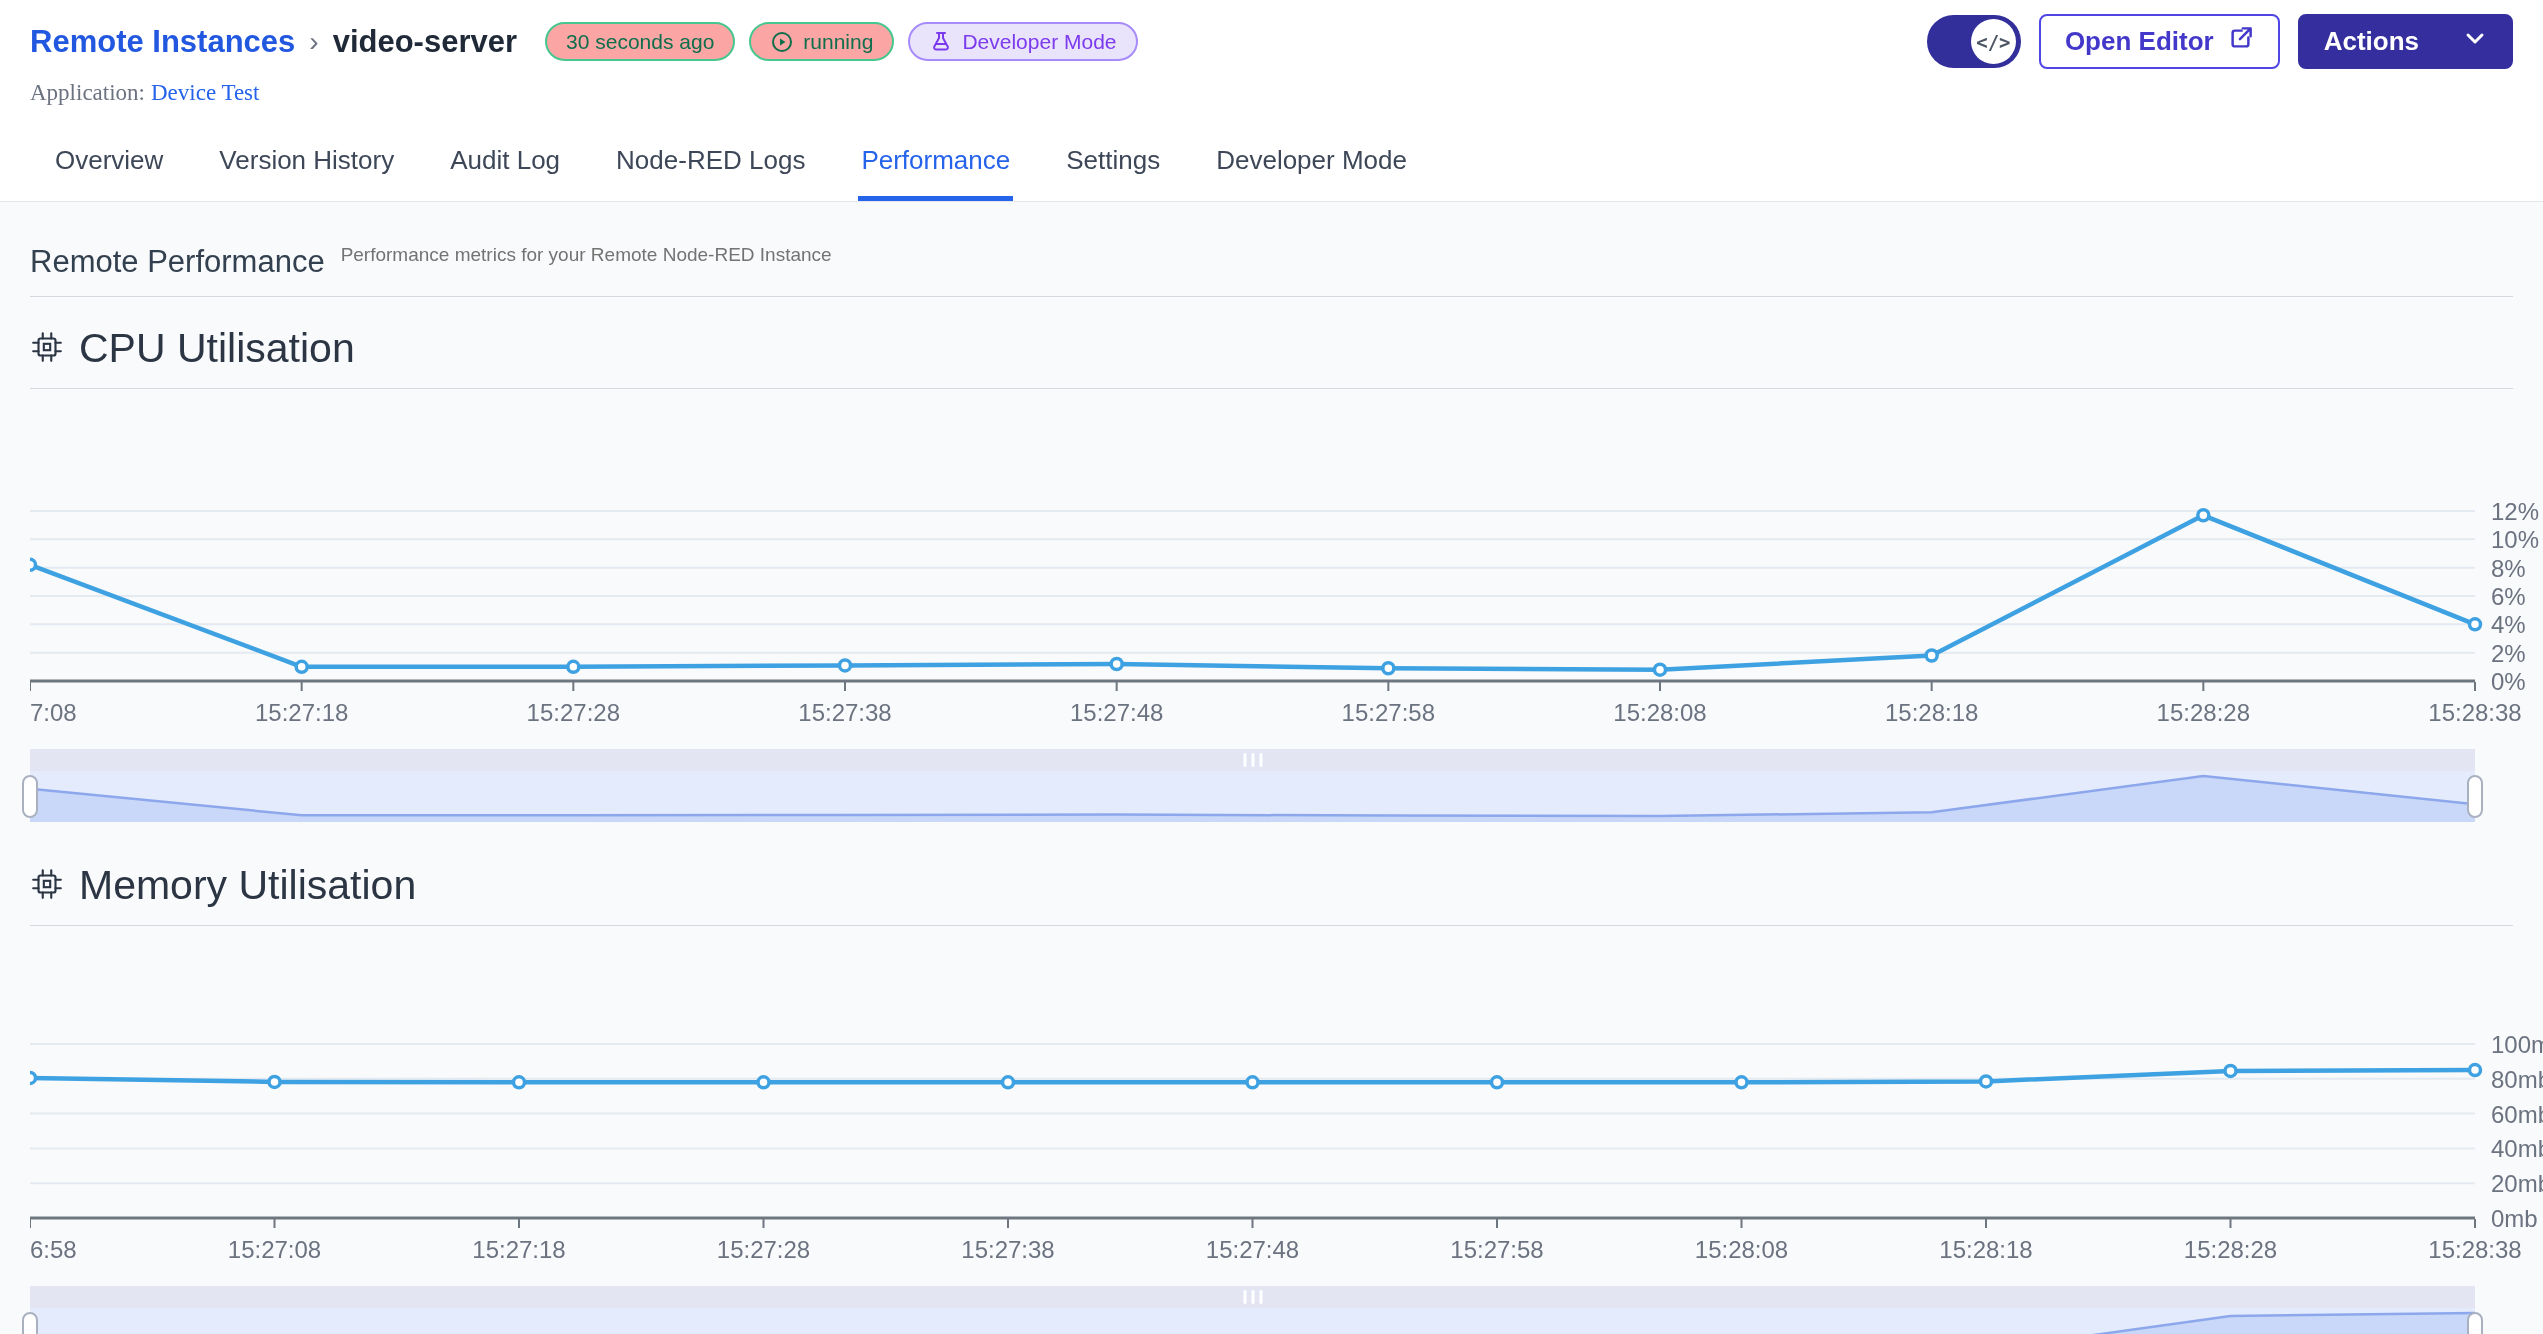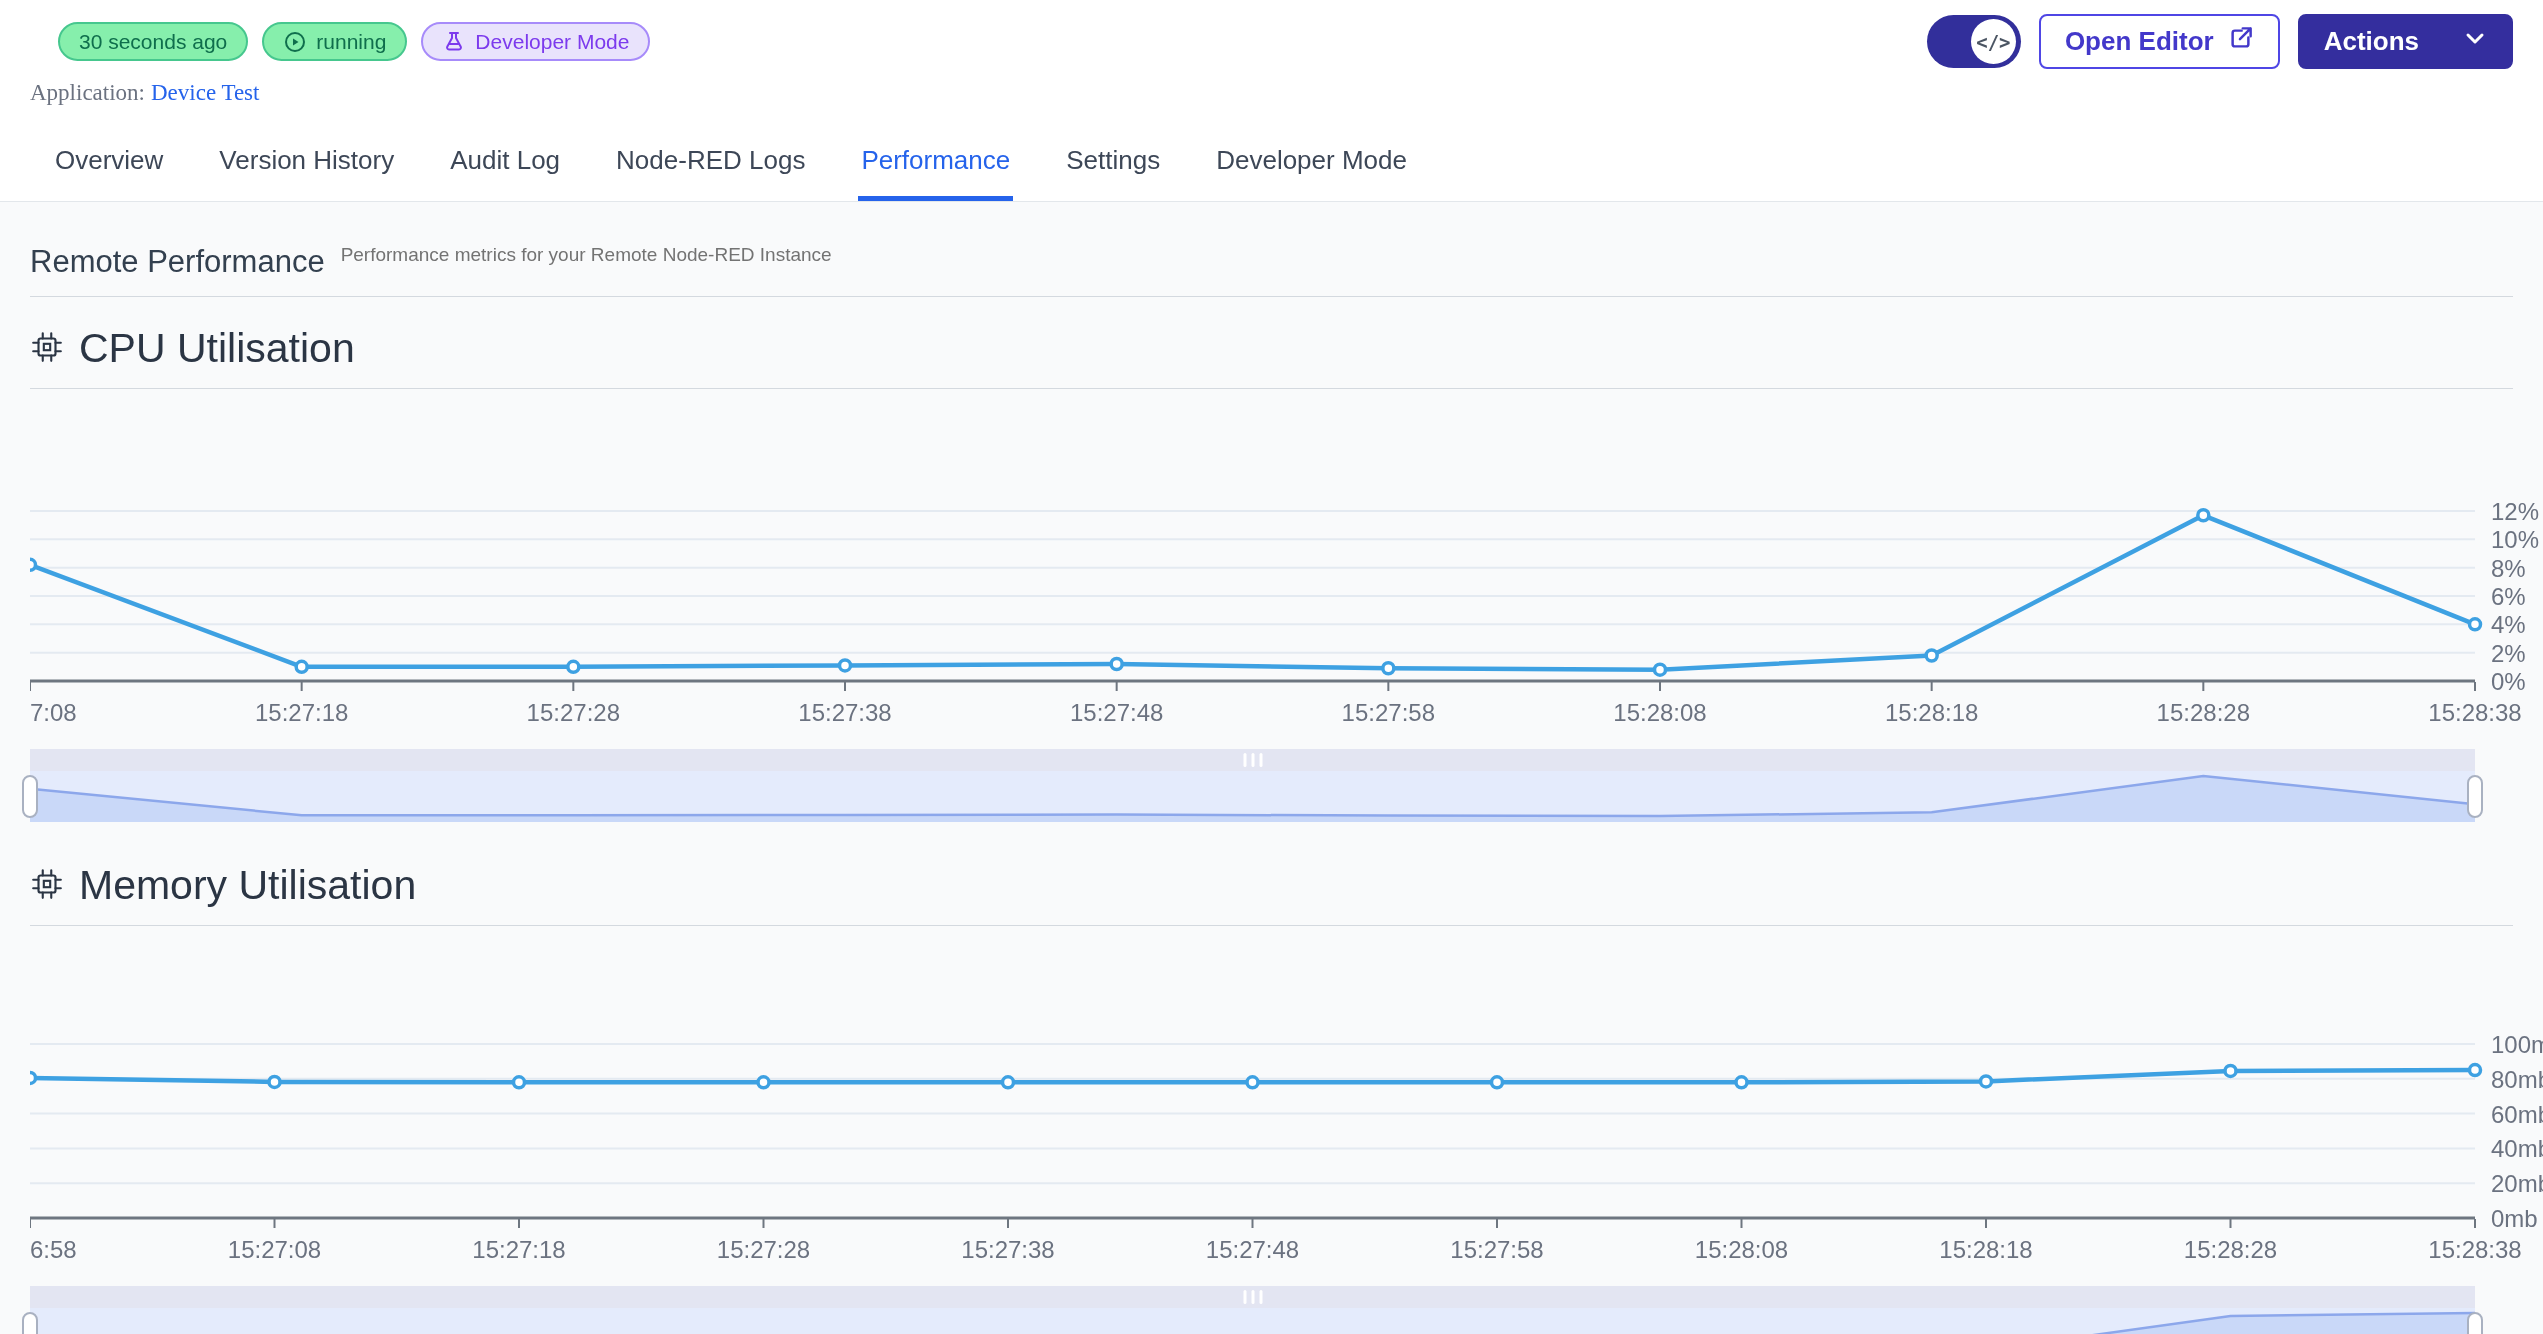--- a/index.html
+++ b/index.html
@@ -14,21 +14,21 @@
   
   .header { background:#fff; padding:14px 30px 0 30px; }
   .header-top { display:flex; align-items:center; }
   .breadcrumb { display:flex; align-items:center; gap:14px; font-size:31px; font-weight:bold; }
   .breadcrumb a { color:#2257e0; text-decoration:none; cursor:pointer; }
   .crumb-sep { color:#6b7280; font-size:28px; font-weight:normal; }
   .crumb-current { color:#1f2937; }
   .badges { display:flex; gap:14px; margin-left:28px; }
   .badge { display:inline-flex; align-items:center; gap:9px; height:39px; padding:0 19px;
            border-radius:20px; font-size:21px; white-space:nowrap; }
-  .badge.green  { background:#86efac; border:2px solid #46c78e; color:#0f6e4c; }
+  .badge.green  { background:#fca5a5; border:2px solid #46c78e; color:#0f6e4c; }
   .badge.purple { background:#e9e3fc; border:2px solid #a78bfa; color:#7c3aed; }
   .badge svg { display:block; }
   .header-actions { margin-left:auto; display:flex; align-items:center; gap:18px; }
   .toggle { width:94px; height:53px; border-radius:27px; background:#322f9b; position:relative; cursor:pointer; flex:none; }
   .toggle-knob { position:absolute; top:4px; right:5px; width:45px; height:45px; border-radius:50%;
                  background:#fff; display:flex; align-items:center; justify-content:center;
                  color:#4b5563; font-family:"DejaVu Sans Mono", monospace; font-size:19px; font-weight:bold; }
   .btn { height:55px; display:inline-flex; align-items:center; gap:13px; border-radius:8px;
          font-size:26px; font-weight:bold; padding:0 24px; cursor:pointer; }
   .btn-outline { background:#fff; border:2px solid #4f46e5; color:#4338ca; }
@@ -60,20 +60,25 @@
   .grip i { display:block; width:3px; height:14px; background:#fff; border-radius:2px; }
   .handle { position:absolute; width:16px; height:43px; top:26px; background:#fff;
             border:2px solid #a9b1c1; border-radius:8px; cursor:ew-resize; z-index:2; }
   .handle.left { left:-8px; } .handle.right { right:-8px; }
 </style>
 </head>
 <body>
 
 <div class="header">
   <div class="header-top">
+    <div class="breadcrumb">
+      <a>Remote Instances</a>
+      <span class="crumb-sep">›</span>
+      <span class="crumb-current">video-server</span>
+    </div>
     <div class="badges">
       <span class="badge green">
         <span>30 seconds ago</span>
       </span>
       <span class="badge green">
         <span>
           <svg width="24" height="24" viewBox="0 0 24 24" fill="none" stroke="#0f6e4c" stroke-width="2">
             <circle cx="12" cy="12" r="9"></circle>
               <path d="M10 8.5 L15.5 12 L10 15.5 Z" fill="#0f6e4c" stroke="none"></path>
           </svg>

